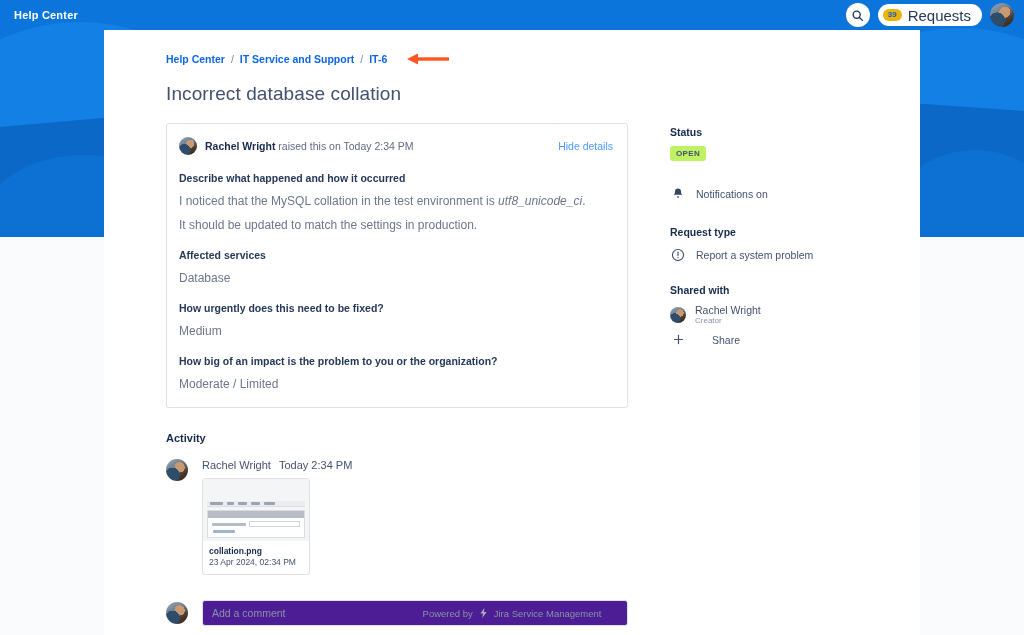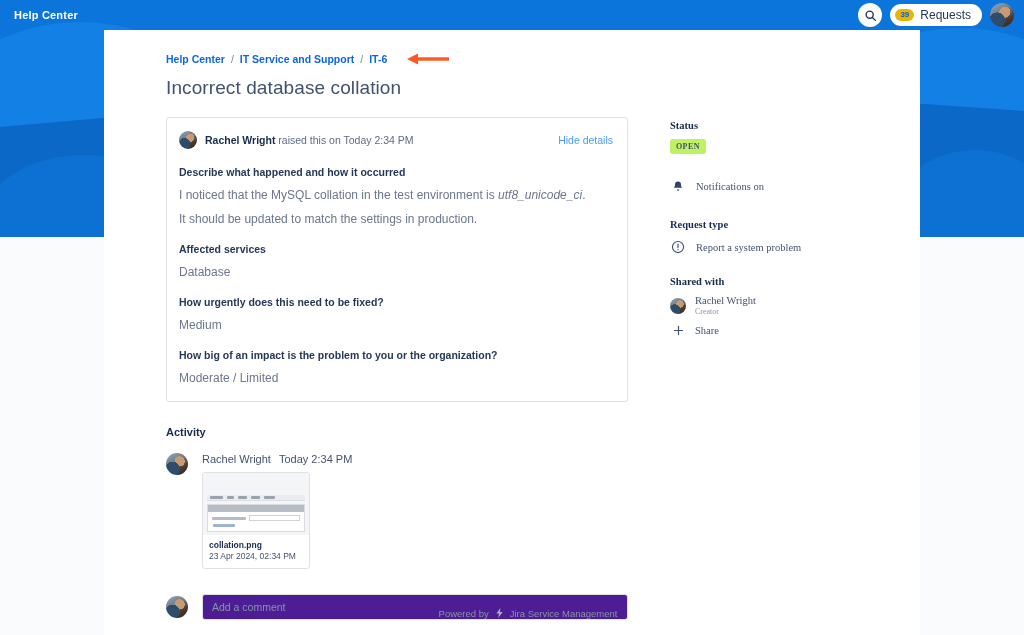--- a/index.html
+++ b/index.html
@@ -57,21 +57,21 @@
     display: flex; align-items: center; justify-content: center;
   }
   .requests-pill {
     height: 22px; border-radius: 11px; background: #ffffff;
     display: flex; align-items: center; gap: 6px; padding: 0 11px 0 5px;
   }
   .req-count {
     background: #eab308; color: #0b5ecb; font-size: 8px; font-weight: bold;
     border-radius: 8px; padding: 2px 5px; line-height: 1;
   }
-  .req-label { font-size: 12px; color: #253858; }
+  .req-label { font-size: 15px; color: #253858; }
   .avatar {
     border-radius: 50%; background: #8b6f52; overflow: hidden; flex: none;
     background-image:
       radial-gradient(circle at 30% 72%, #2e4d6b 0 32%, transparent 33%),
       radial-gradient(circle at 62% 38%, #c99a72 0 26%, transparent 27%),
       linear-gradient(150deg, #9aa9b5 0%, #6e7f8e 38%, #4a3a2e 70%, #2b2119 100%);
   }
   .av-nav { width: 24px; height: 24px; }
 
   
@@ -81,26 +81,26 @@
   }
   .page-inner { padding: 22px 44px 0 62px; position: relative; }
 
   
   .crumbs { display: flex; align-items: center; gap: 6px; font-size: 10.5px; }
   .crumb { color: #0c66e4; font-weight: bold; text-decoration: none; }
   .crumb-sep { color: #7a869a; }
   .arrow-annot { margin-left: 14px; display: flex; align-items: center; }
 
   .page-title {
-    font-size: 19px; color: #42526e; font-weight: normal; margin-top: 11px; letter-spacing: .1px;
+    font-size: 19px; color: #42526e; font-weight: normal; margin-top: 17px; letter-spacing: .1px;
   }
 
   .cols { display: flex; gap: 42px; margin-top: 18px; }
   .col-main { width: 462px; flex: none; }
-  .col-side { width: 232px; flex: none; padding-top: 3px; font-family: Liberation Serif, serif; }
+  .col-side { width: 232px; flex: none; padding-top: 3px; }
 
   
   .detail-card {
     border: 1px solid #dfe1e6; border-radius: 3px; background: #fff;
     padding: 13px 14px 16px 12px;
   }
   .detail-head { display: flex; align-items: center; }
   .av-18 { width: 18px; height: 18px; margin-right: 8px; }
   .raised-line { font-size: 10.5px; color: #5e6c84; }
   .raised-line b { color: #172b4d; font-weight: bold; }
@@ -156,25 +156,25 @@
   .side-item { display: flex; align-items: center; gap: 10px; }
   .icon-20 { width: 16px; display: flex; justify-content: center; align-items: center; flex: none; }
   .side-text { font-size: 10.5px; color: #42526e; }
   .mt-26 { margin-top: 26px; }
   .mt-22 { margin-top: 22px; }
   .mt-10 { margin-top: 10px; }
   .shared-person { display: flex; align-items: center; gap: 9px; margin-top: 8px; }
   .av-16 { width: 16px; height: 16px; }
   .sp-name { font-size: 10.5px; color: #42526e; line-height: 1.15; }
   .sp-role { font-size: 8px; color: #8993a4; }
-  .share-row { display: flex; align-items: center; gap: 9px; margin-top: 8px; }
+  .share-row { display: flex; align-items: center; gap: 26px; margin-top: 8px; }
 
   
   .footer {
-    position: absolute; left: 16px; bottom: 16px; width: 816px;
+    position: absolute; left: 0; bottom: 16px; width: 816px;
     display: flex; align-items: center; justify-content: center; gap: 5px;
   }
   .footer-text { font-size: 9.5px; color: #8993a4; }
 </style>
 </head>
 <body>
 
 <div class="screen">
 
   <div class="banner">

